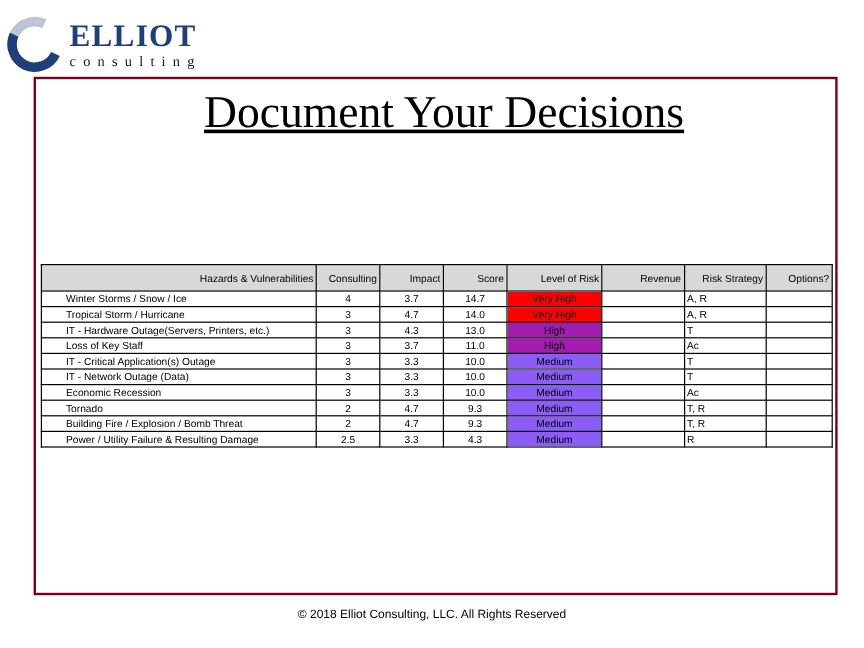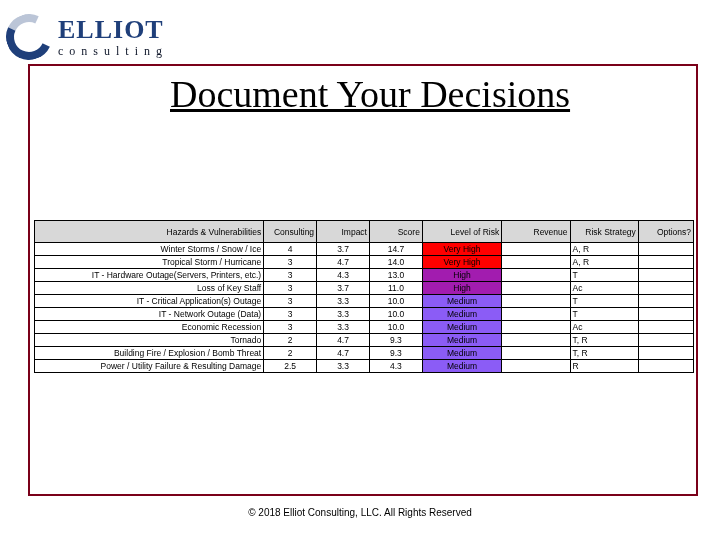--- a/index.html
+++ b/index.html
@@ -18,21 +18,21 @@
   th, td { border: 1px solid #000; font-size: 8.5px; padding: 1px 2px; vertical-align: middle; overflow: hidden; white-space: nowrap; }
   th { background: #d8d8d8; font-weight: 400; text-align: right; height: 22px; }
   col.c0 { width: 208px; }
   col.c1 { width: 48px; }
   col.c2 { width: 48px; }
   col.c3 { width: 48px; }
   col.c4 { width: 72px; }
   col.c5 { width: 62px; }
   col.c6 { width: 62px; }
   col.c7 { width: 50px; }
-  td.hazard { text-align: right; padding-left: 20px; }
+  td.hazard { text-align: left; padding-left: 20px; }
   td.num { text-align: center; }
   td.risk { text-align: center; margin-left: 27px; }
   td.rev { }
   td.strat { text-align: left; }
   td.opt { }
   .very-high { background: #ff0000; }
   .high { background: #a21caf; }
   .medium { background: #8b5cf6; }
   .footer { position: absolute; bottom: 22px; left: 0; width: 720px; text-align: center; font-size: 10px; color: #000; }
 </style>

